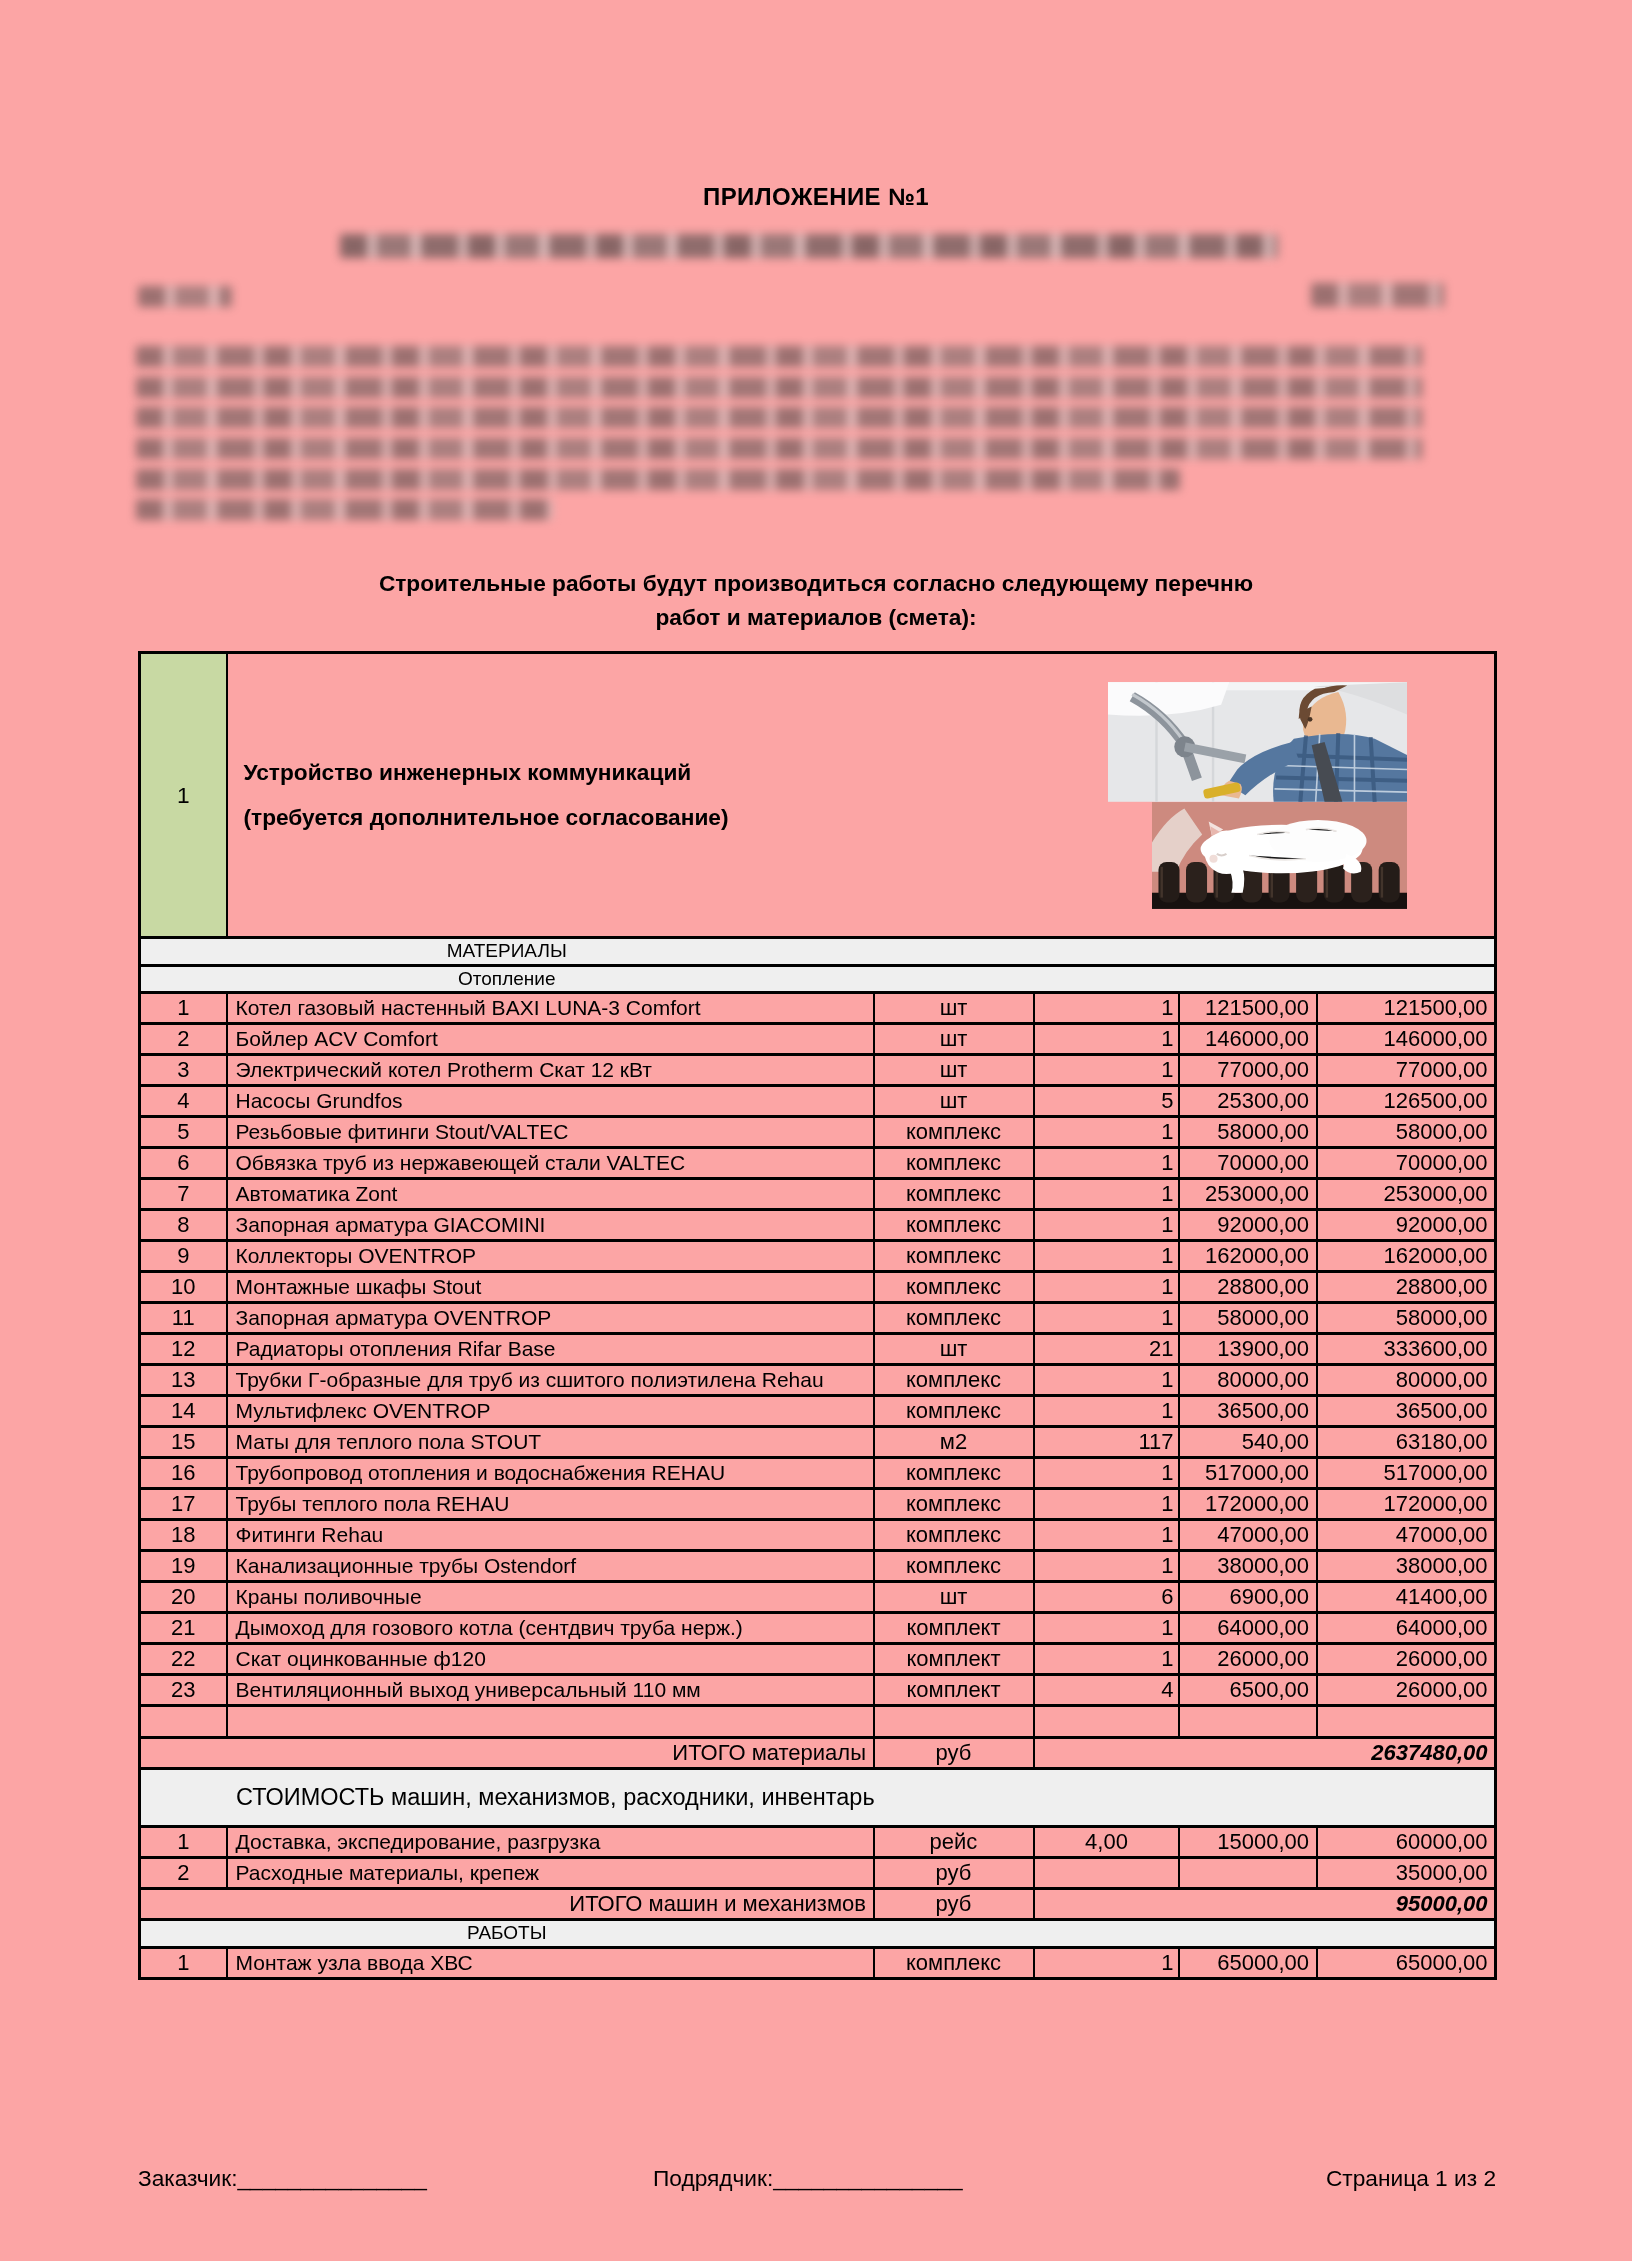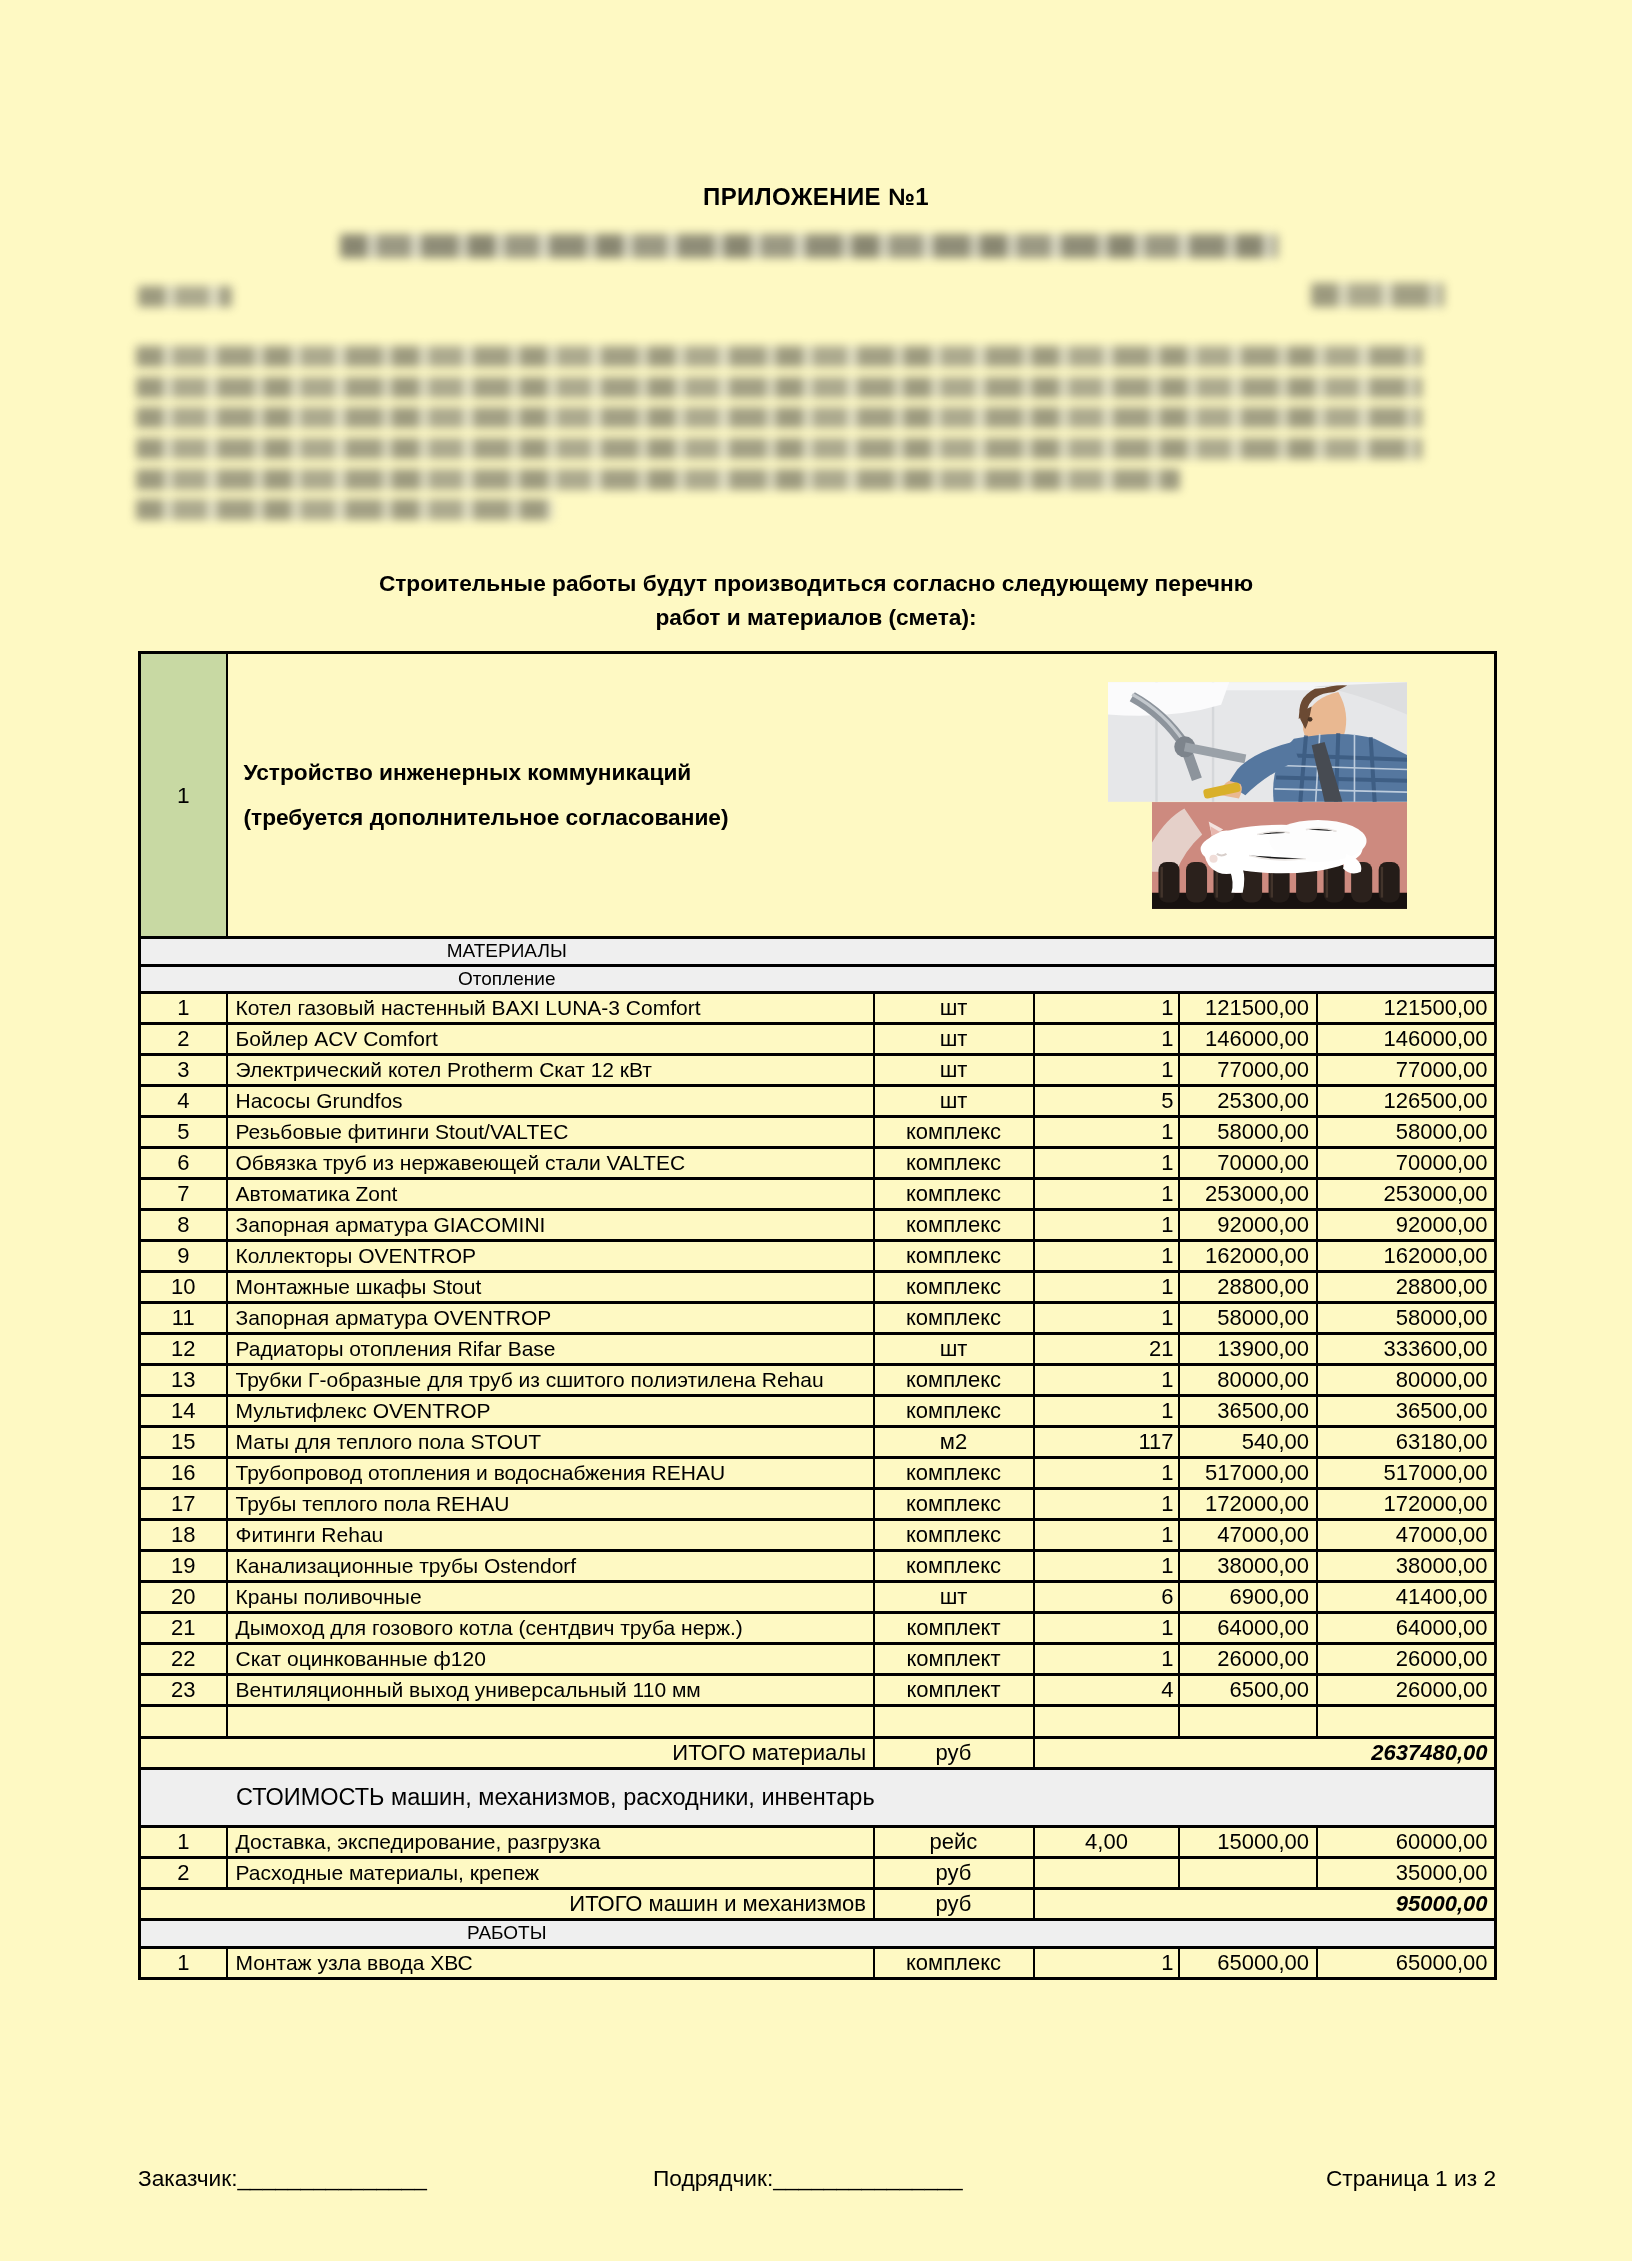--- a/index.html
+++ b/index.html
@@ -1,16 +1,16 @@
 <!DOCTYPE html>
 <html lang="ru" style="font-size:13px"><head>
 <meta charset="utf-8">
 <style>
   html,body{margin:0;padding:0;background:#fff;}
-  .doc{position:relative;width:1633px;height:2261px;background:#fef9c3;overflow:hidden;
+  .doc{position:relative;width:1633px;height:2261px;background:#fca5a5;overflow:hidden;
        font-family:"Liberation Sans",sans-serif;color:#000;}
 
   
   .page-title{position:absolute;top:183px;left:138px;width:1356px;text-align:center;
               font-size:24px;font-weight:bold;letter-spacing:0.4px;}
   .intro{position:absolute;top:566px;left:138px;width:1356px;text-align:center;
          font-weight:bold;font-size:22.7px;line-height:34px;}
 
   
   .blurline{filter:blur(4.9px);opacity:.5;border-radius:1.6px;

